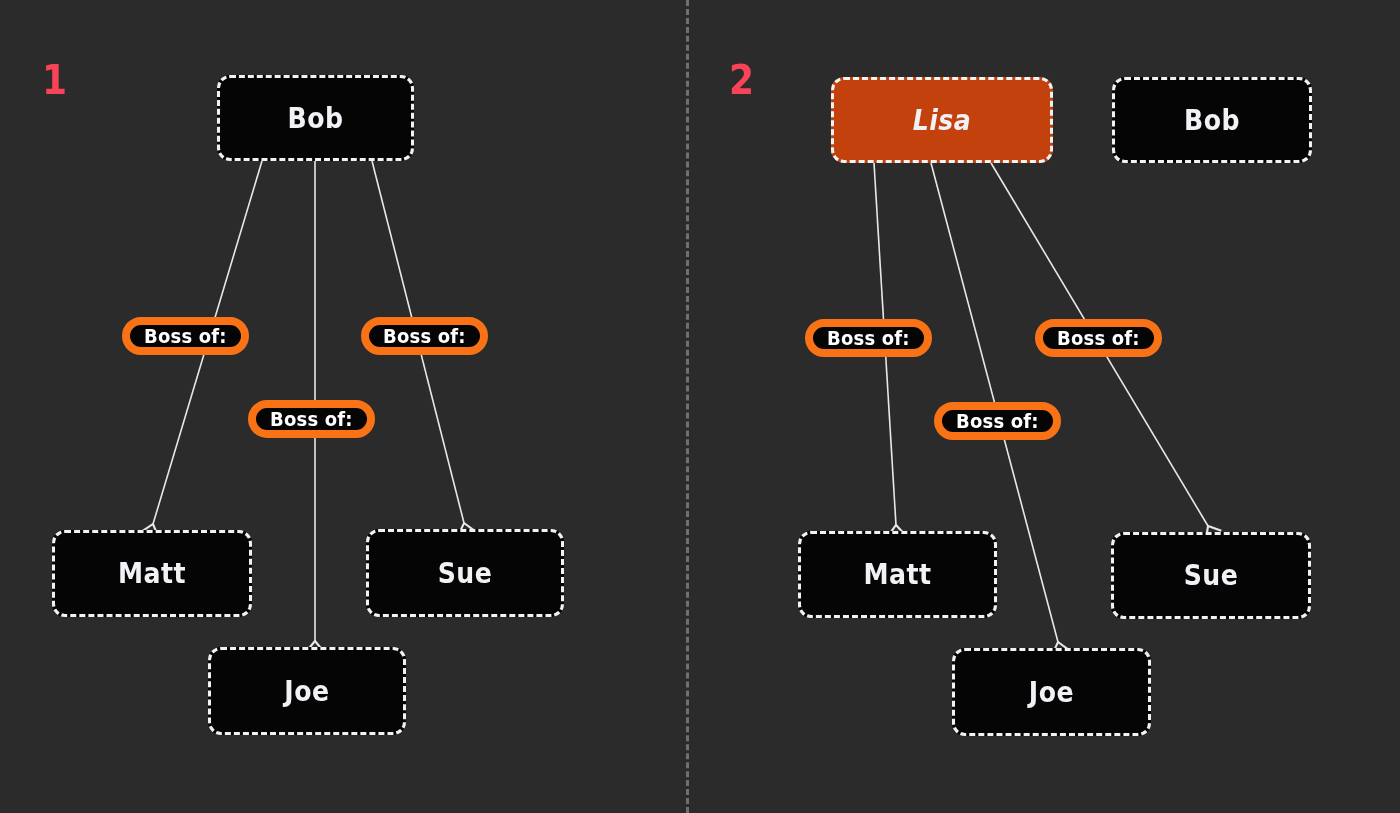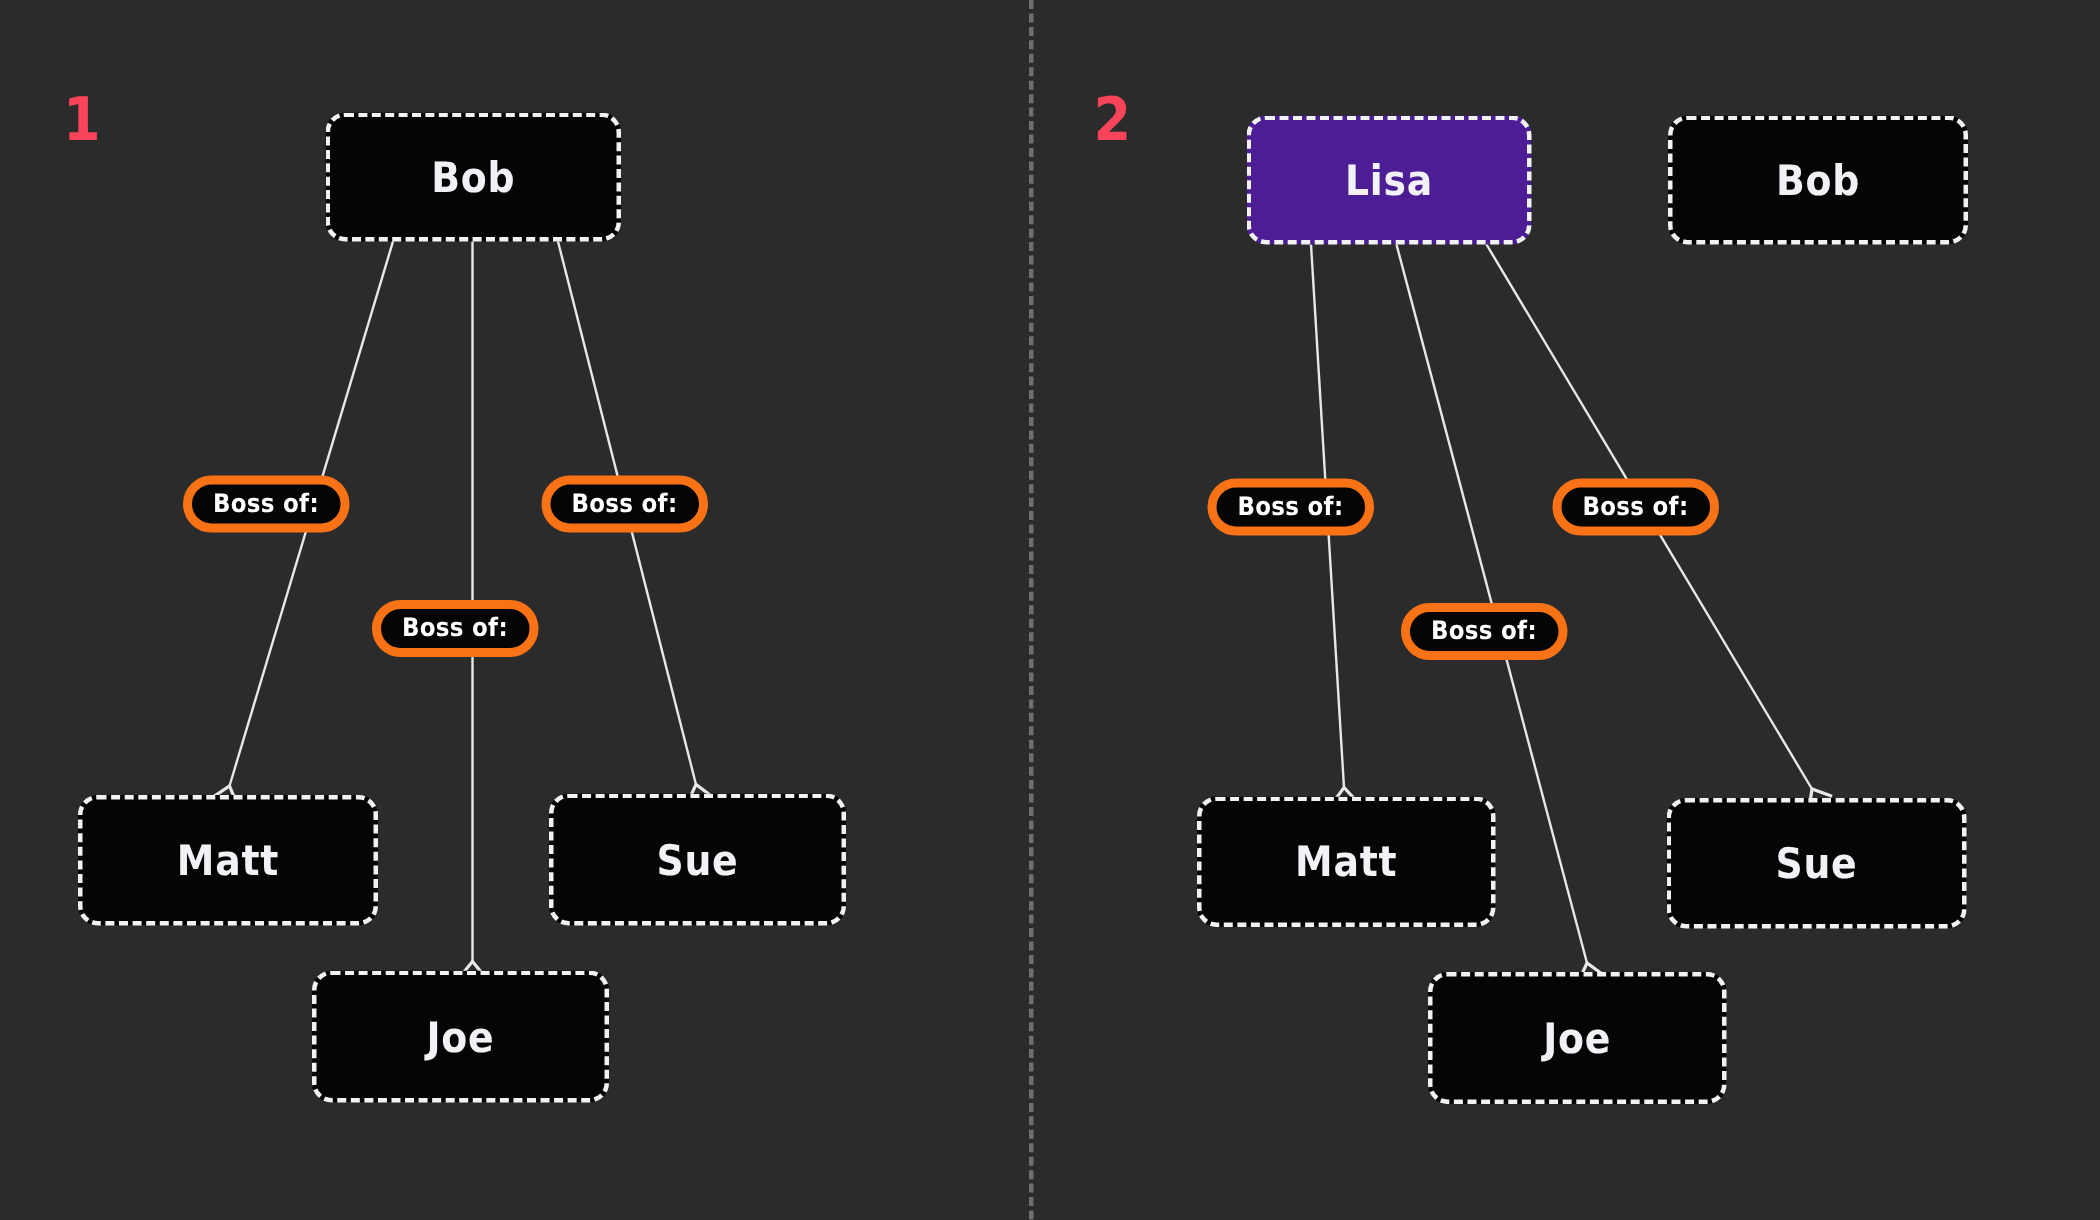--- a/index.html
+++ b/index.html
@@ -78,27 +78,27 @@
     font-weight: 700;
     letter-spacing: 0.5px;
     z-index: 3;
   }
 
   
   .edge-label {
     position: absolute;
     box-sizing: border-box;
     background: #050505;
-    border: 6px solid #f97316;
+    border: 8px solid #f97316;
     border-radius: 999px;
     display: flex;
     align-items: center;
     justify-content: center;
     color: #ffffff;
-    font-size: 17px;
+    font-size: 20px;
     font-weight: 700;
     letter-spacing: 0.2px;
     padding: 0 14px;
     height: 38px;
     z-index: 4;
     white-space: nowrap;
     text-align: right;
   }
 </style>
 </head>
@@ -135,20 +135,20 @@
       <div class="edge-label" style="left: 248px; top: 400px;">Boss of:</div>
       <div class="edge-label" style="left: 361px; top: 317px;">Boss of:</div>
       <div class="node" style="left: 217px; top: 75px; width: 197px; height: 86px; background: rgb(5, 5, 5); border-color: rgb(242, 242, 242);">Bob</div>
       <div class="node" style="left: 52px; top: 530px; width: 200px; height: 87px; background: rgb(5, 5, 5); border-color: rgb(242, 242, 242);">Matt</div>
       <div class="node" style="left: 366px; top: 529px; width: 198px; height: 88px; background: rgb(5, 5, 5); border-color: rgb(242, 242, 242);">Sue</div>
       <div class="node" style="left: 208px; top: 647px; width: 198px; height: 88px; background: rgb(5, 5, 5); border-color: rgb(242, 242, 242);">Joe</div>
       <div class="panel-index" style="left: 729px; top: 60px; color: rgb(249, 67, 89);">2</div>
       <div class="edge-label" style="left: 805px; top: 319px;">Boss of:</div>
       <div class="edge-label" style="left: 934px; top: 402px;">Boss of:</div>
       <div class="edge-label" style="left: 1035px; top: 319px;">Boss of:</div>
-      <div class="node" style="left: 831px; top: 77px; width: 190px; height: 86px; background: #4c1d95; border-color: rgb(242, 242, 242);">Lisa</div>
+      <div class="node" style="left: 831px; top: 77px; width: 222px; height: 86px; background: #c2410c; border-color: rgb(242, 242, 242); font-style: italic;">Lisa</div>
       <div class="node" style="left: 1112px; top: 77px; width: 200px; height: 86px; background: rgb(5, 5, 5); border-color: rgb(242, 242, 242);">Bob</div>
       <div class="node" style="left: 798px; top: 531px; width: 199px; height: 87px; background: rgb(5, 5, 5); border-color: rgb(242, 242, 242);">Matt</div>
       <div class="node" style="left: 1111px; top: 532px; width: 200px; height: 87px; background: rgb(5, 5, 5); border-color: rgb(242, 242, 242);">Sue</div>
       <div class="node" style="left: 952px; top: 648px; width: 199px; height: 88px; background: rgb(5, 5, 5); border-color: rgb(242, 242, 242);">Joe</div>
     </div>
 
 </div>
 
 </body></html>

